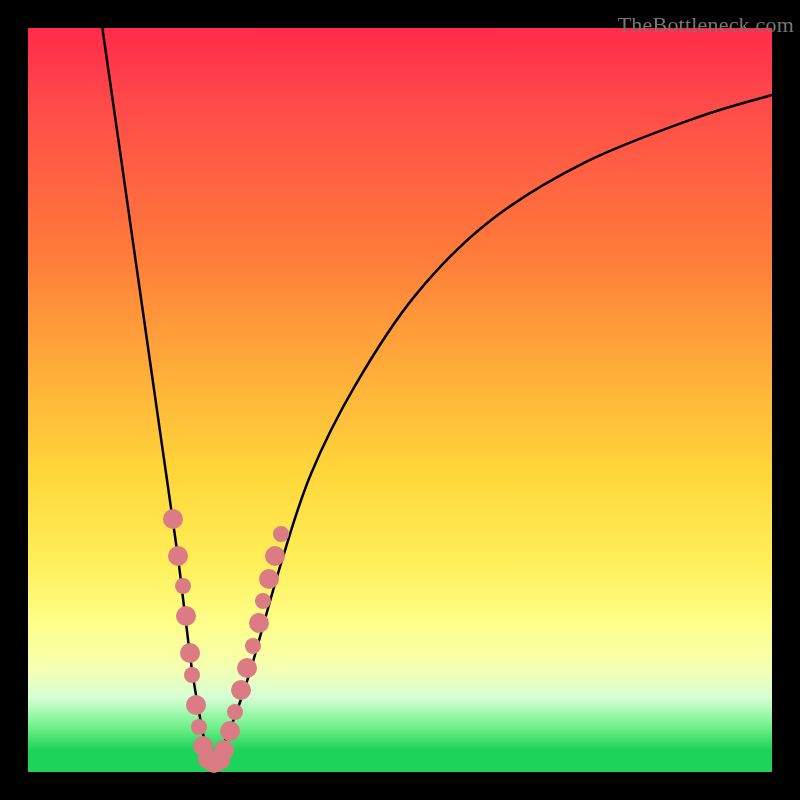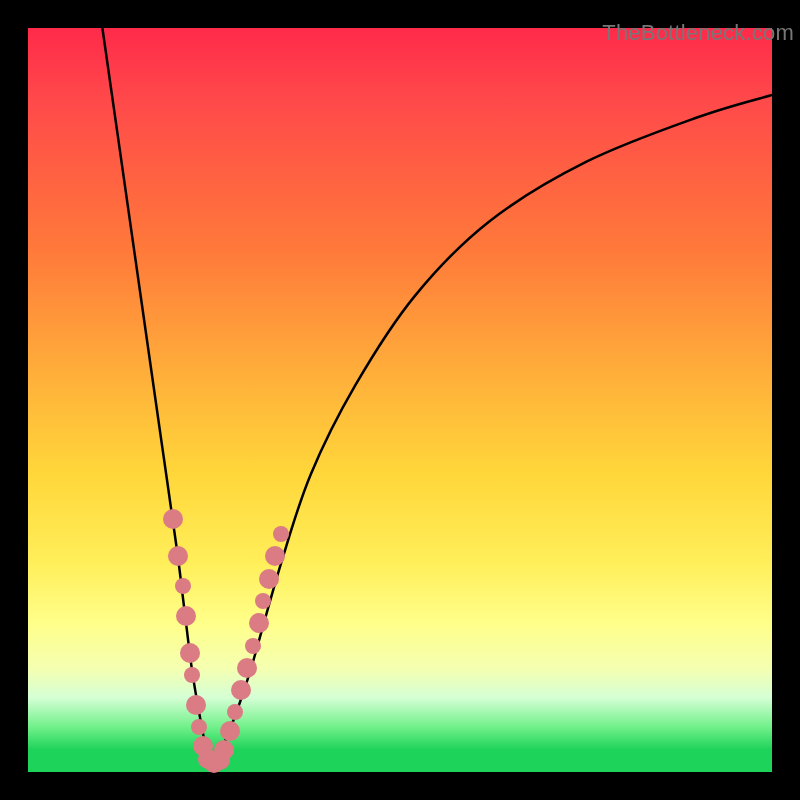--- a/index.html
+++ b/index.html
@@ -39,25 +39,25 @@
         #ffff8a 80%,
         #f5ffb0 86%,
         #d5ffd5 90%,
         #70f089 94%,
         #1ed35a 97%,
         #1ed35a 100%
       );
     }
     .watermark {
       position: absolute;
-      top: 20px;
+      top: 12px;
       right: 6px;
       color: #777;
       font-size: 22px;
-      font-family: Liberation Sans, sans-serif;
+      font-family: Liberation Serif, serif;
       letter-spacing: 0.2px;
     }
     .curve-svg {
       position: absolute;
       top: 28px;
       left: 28px;
       width: 744px;
       height: 744px;
     }
     .beads {

